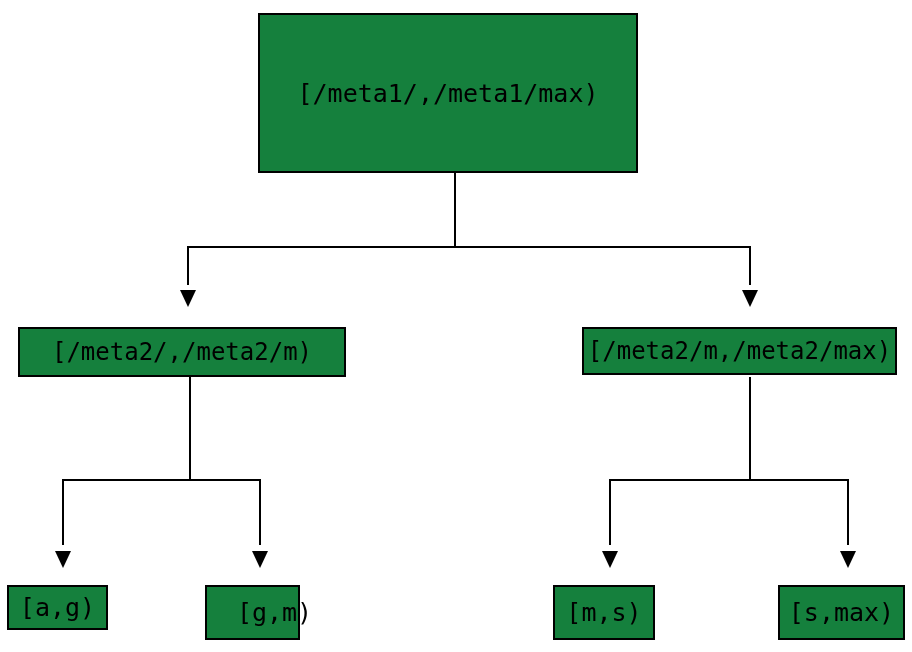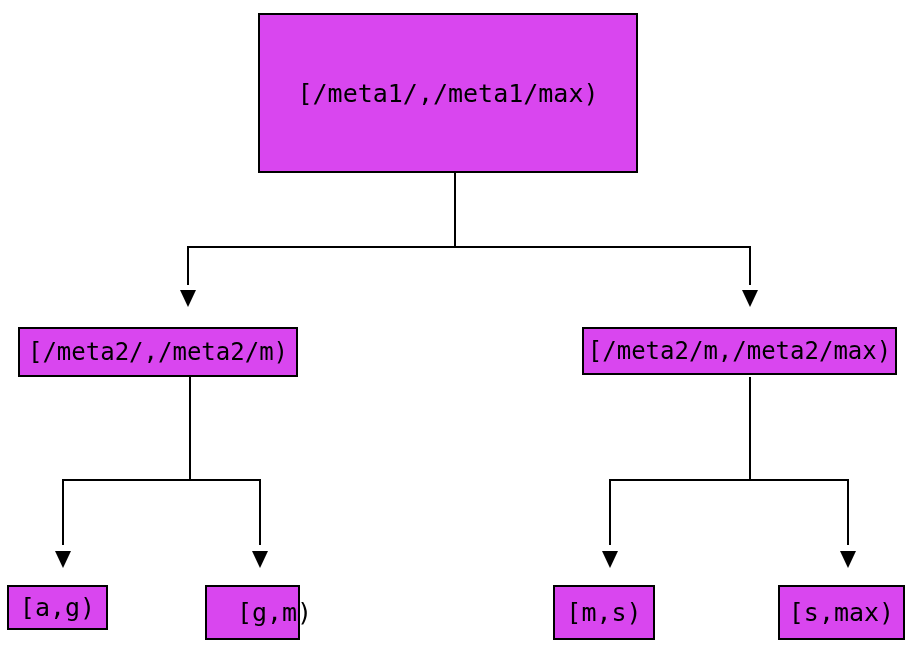--- a/index.html
+++ b/index.html
@@ -19,30 +19,30 @@
     position: absolute;
     left: 0;
     top: 0;
     width: 912px;
     height: 652px;
   }
   .node {
     position: absolute;
     box-sizing: border-box;
     border: 2px solid #000000;
-    background: #d946ef;
+    background: #15803d;
     color: #000000;
     display: flex;
     align-items: center;
     justify-content: center;
     white-space: nowrap;
     font-family: "DejaVu Sans Mono", monospace;
   }
   .node-root   { left: 258px; top: 13px;  width: 380px; height: 160px; font-size: 25px; }
-  .node-mid-l  { left: 18px;  top: 327px; width: 280px; height: 50px;  font-size: 24px; }
+  .node-mid-l  { left: 18px;  top: 327px; width: 328px; height: 50px;  font-size: 24px; }
   .node-mid-r  { left: 582px; top: 327px; width: 315px; height: 48px;  font-size: 24px; }
   .node-leaf-1 { left: 7px;   top: 585px; width: 101px; height: 45px;  font-size: 25px; }
   .node-leaf-2 { left: 205px; top: 585px; width: 95px;  height: 55px;  font-size: 25px; padding-left: 44px; }
   .node-leaf-3 { left: 553px; top: 585px; width: 102px; height: 55px;  font-size: 25px; }
   .node-leaf-4 { left: 778px; top: 585px; width: 127px; height: 55px;  font-size: 25px; }
 </style>
 </head>
 <body>
 
 <div class="canvas">

